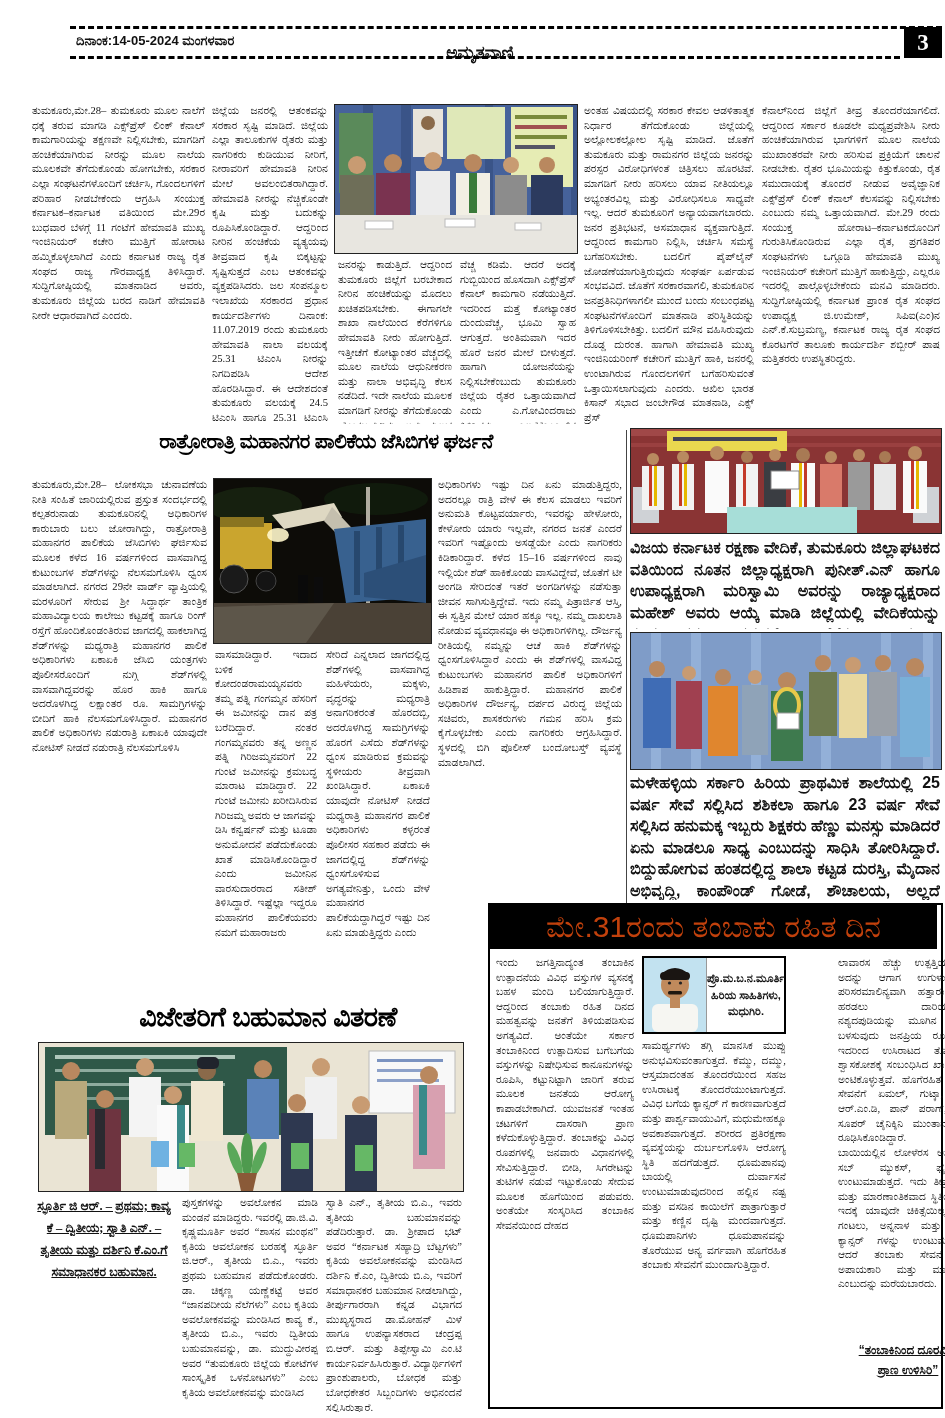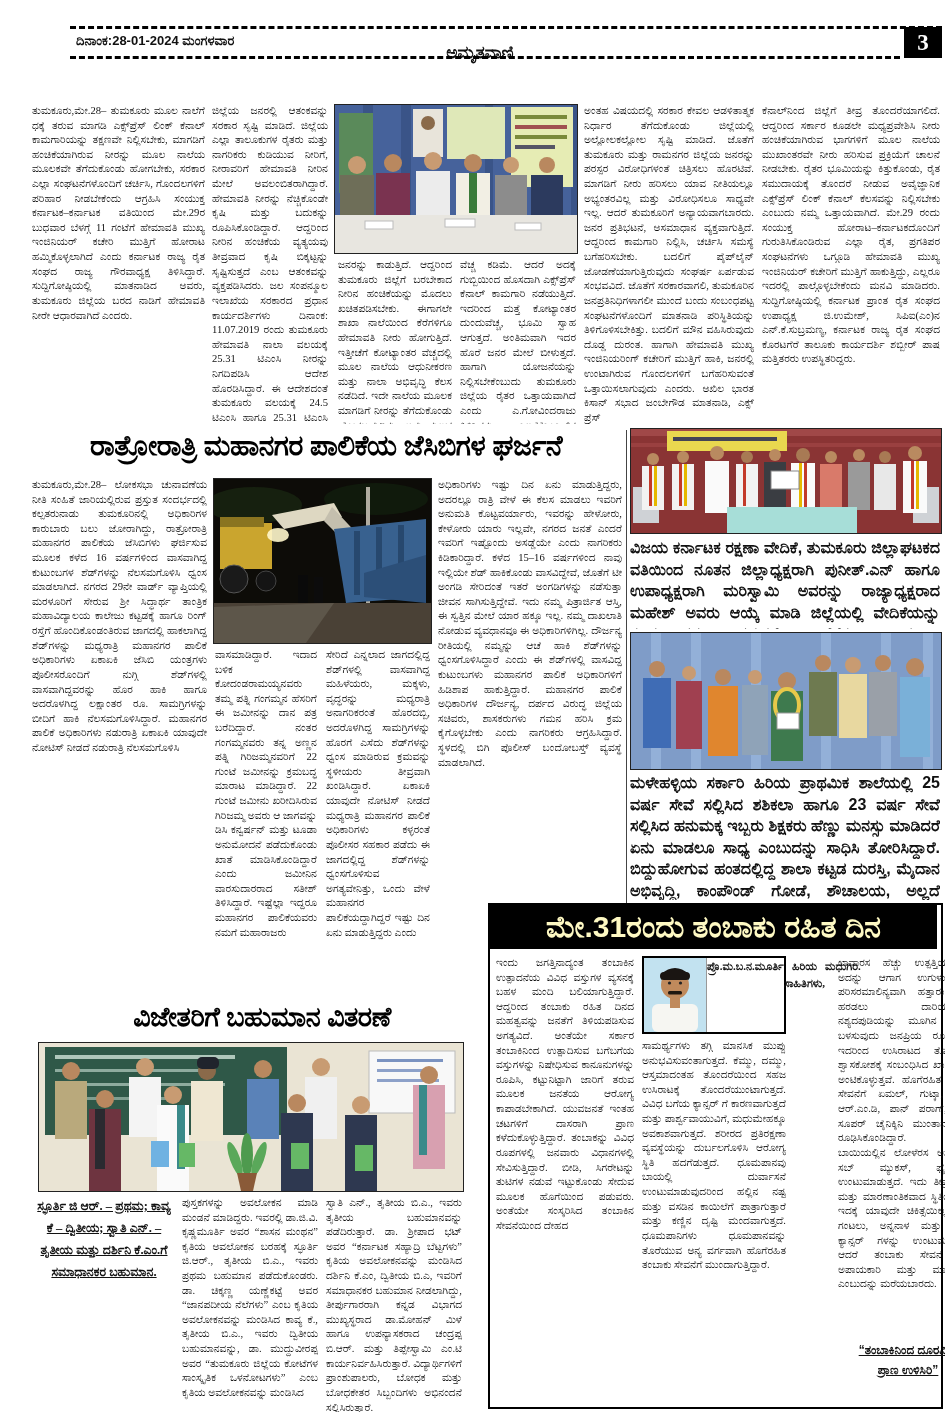--- a/index.html
+++ b/index.html
@@ -13,35 +13,35 @@
   .headline{position:absolute;font-weight:bold;text-align:center;color:#000;
             white-space:nowrap;overflow:hidden;letter-spacing:-.5px;}
   .col{position:absolute;font-size:10.6px;line-height:1.38;text-align:justify;overflow:hidden;font-family:Liberation Serif, serif;}
   .caption{position:absolute;font-size:16px;font-weight:bold;line-height:1.35;text-align:justify;overflow:hidden;}
   .photo{position:absolute;border:1px solid #222;overflow:hidden;background:#888;}
   .photo svg{display:block;width:100%;height:100%;}
   .vrule{position:absolute;width:1px;background:#444;}
   .winners{font-size:12.5px;font-weight:bold;text-decoration:underline;text-align:center;
            line-height:1.75;margin-bottom:18px;}
   .tbox{position:absolute;border:2px solid #000;background:#fff;}
-  .tbar{position:absolute;background:#000;color:#fef9c3;font-weight:bold;text-align:center;
+  .tbar{position:absolute;background:#000;color:#c2410c;font-weight:normal;text-align:center;
         white-space:nowrap;overflow:hidden;display:flex;align-items:center;justify-content:center;}
   .authorbox{border:2px solid #000;display:flex;margin-bottom:5px;background:#fff;}
   .authorbox .pic{width:62px;height:74px;flex:none;border-right:1px solid #999;}
   .authorbox .cap{flex:1;font-size:11px;font-weight:bold;text-align:center;
-                  display:flex;flex-direction:row;justify-content:flex-start;line-height:1.5;font-family:Liberation Serif, serif;}
+                  display:flex;flex-direction:column;justify-content:center;line-height:1.5;}
   .quote{font-size:12px;font-weight:bold;text-decoration:underline;text-align:center;line-height:1.7;margin-top:0;}
 </style>
 </head>
 <body>
 
 <div class="page">
 
   <div class="dash" style="left:70px;top:26px;width:872px;"></div>
-  <div class="hdr-date" style="left:76px;top:33px;">ದಿನಾಂಕ:28-01-2024 ಮಂಗಳವಾರ</div>
+  <div class="hdr-date" style="left:76px;top:33px;">ದಿನಾಂಕ:14-05-2024 ಮಂಗಳವಾರ</div>
   <div class="masthead" style="left:380px;top:43px;width:200px;">ಅಮೃತವಾಣಿ</div>
   <div class="pagenum" style="left:904px;top:27px;width:38px;height:31px;">3</div>
   <div class="dash" style="left:70px;top:56px;width:830px;"></div>
 
 
   <div class="col" style="left:32px;top:104px;width:173px;height:320px;">ತುಮಕೂರು,ಮೇ.28– ತುಮಕೂರು ಮೂಲ ನಾಲೆಗೆ ಧಕ್ಕೆ ತರುವ ಮಾಗಡಿ ಎಕ್ಸ್‌ಪ್ರೆಸ್ ಲಿಂಕ್ ಕೆನಾಲ್ ಕಾಮಗಾರಿಯನ್ನು ತಕ್ಷಣವೇ ನಿಲ್ಲಿಸಬೇಕು, ಮಾಗಡಿಗೆ ಹಂಚಿಕೆಯಾಗಿರುವ ನೀರನ್ನು ಮೂಲ ನಾಲೆಯ ಮೂಲಕವೇ ತೆಗೆದುಕೊಂಡು ಹೋಗಬೇಕು, ಸರಕಾರ ಎಲ್ಲಾ ಸಂಘಟನೆಗಳೊಂದಿಗೆ ಚರ್ಚಿಸಿ, ಗೊಂದಲಗಳಿಗೆ ಪರಿಹಾರ ನೀಡಬೇಕೆಂದು ಆಗ್ರಹಿಸಿ ಸಂಯುಕ್ತ ಕರ್ನಾಟಕ–ಕರ್ನಾಟಕ ವತಿಯಿಂದ ಮೇ.29ರ ಬುಧವಾರ ಬೆಳಗ್ಗೆ 11 ಗಂಟೆಗೆ ಹೇಮಾವತಿ ಮುಖ್ಯ ಇಂಜಿನಿಯರ್ ಕಚೇರಿ ಮುತ್ತಿಗೆ ಹೋರಾಟ ಹಮ್ಮಿಕೊಳ್ಳಲಾಗಿದೆ ಎಂದು ಕರ್ನಾಟಕ ರಾಜ್ಯ ರೈತ ಸಂಘದ ರಾಜ್ಯ ಗೌರವಾಧ್ಯಕ್ಷ ತಿಳಿಸಿದ್ದಾರೆ. ಸುದ್ದಿಗೋಷ್ಠಿಯಲ್ಲಿ ಮಾತನಾಡಿದ ಅವರು, ತುಮಕೂರು ಜಿಲ್ಲೆಯ ಬರದ ನಾಡಿಗೆ ಹೇಮಾವತಿ ನೀರೇ ಆಧಾರವಾಗಿದೆ ಎಂದರು.</div>
   <div class="col" style="left:212px;top:104px;width:116px;height:320px;">ಜಿಲ್ಲೆಯ ಜನರಲ್ಲಿ ಆತಂಕವನ್ನು ಸರಕಾರ ಸೃಷ್ಟಿ ಮಾಡಿದೆ. ಜಿಲ್ಲೆಯ ಎಲ್ಲಾ ತಾಲೂಕುಗಳ ರೈತರು ಮತ್ತು ನಾಗರಿಕರು ಕುಡಿಯುವ ನೀರಿಗೆ, ನೀರಾವರಿಗೆ ಹೇಮಾವತಿ ನೀರಿನ ಮೇಲೆ ಅವಲಂಬಿತರಾಗಿದ್ದಾರೆ. ಹೇಮಾವತಿ ನೀರನ್ನು ನೆಚ್ಚಿಕೊಂಡೇ ಕೃಷಿ ಮತ್ತು ಬದುಕನ್ನು ರೂಪಿಸಿಕೊಂಡಿದ್ದಾರೆ. ಆದ್ದರಿಂದ ನೀರಿನ ಹಂಚಿಕೆಯ ವ್ಯತ್ಯಯವು ತೀವ್ರವಾದ ಕೃಷಿ ಬಿಕ್ಕಟ್ಟನ್ನು ಸೃಷ್ಟಿಸುತ್ತದೆ ಎಂಬ ಆತಂಕವನ್ನು ವ್ಯಕ್ತಪಡಿಸಿದರು. ಜಲ ಸಂಪನ್ಮೂಲ ಇಲಾಖೆಯ ಸರಕಾರದ ಪ್ರಧಾನ ಕಾರ್ಯದರ್ಶಿಗಳು ದಿನಾಂಕ: 11.07.2019 ರಂದು ತುಮಕೂರು ಹೇಮಾವತಿ ನಾಲಾ ವಲಯಕ್ಕೆ 25.31 ಟಿಎಂಸಿ ನೀರನ್ನು ನಿಗದಿಪಡಿಸಿ ಆದೇಶ ಹೊರಡಿಸಿದ್ದಾರೆ. ಈ ಆದೇಶದಂತೆ ತುಮಕೂರು ವಲಯಕ್ಕೆ 24.5 ಟಿಎಂಸಿ ಹಾಗೂ 25.31 ಟಿಎಂಸಿ ನೀರಿನ ಹಂಚಿಕೆಯ ಉಲ್ಲೇಖವಿದೆ.</div>
 
   <div class="photo" style="left:334px;top:104px;width:242px;height:148px;">
     <svg viewBox="0 0 242 148" preserveAspectRatio="none">
@@ -77,21 +77,21 @@
         <rect x="110" y="114" width="30" height="8" fill="#fff" stroke="#bbb"></rect>
       <rect x="180" y="118" width="26" height="7" fill="#fff" stroke="#bbb"></rect>
     </svg>
   </div>
   <div class="col" style="left:338px;top:258px;width:114px;height:166px;">ಜನರನ್ನು ಕಾಡುತ್ತಿದೆ. ಆದ್ದರಿಂದ ತುಮಕೂರು ಜಿಲ್ಲೆಗೆ ಬರಬೇಕಾದ ನೀರಿನ ಹಂಚಿಕೆಯನ್ನು ಮೊದಲು ಖಚಿತಪಡಿಸಬೇಕು. ಈಗಾಗಲೇ ಶಾಖಾ ನಾಲೆಯಿಂದ ಕೆರೆಗಳಿಗೂ ಹೇಮಾವತಿ ನೀರು ಹೋಗುತ್ತಿದೆ. ಇತ್ತೀಚೆಗೆ ಕೋಟ್ಯಾಂತರ ವೆಚ್ಚದಲ್ಲಿ ಮೂಲ ನಾಲೆಯ ಆಧುನೀಕರಣ ಮತ್ತು ನಾಲಾ ಅಭಿವೃದ್ಧಿ ಕೆಲಸ ನಡೆದಿದೆ. ಇದೇ ನಾಲೆಯ ಮೂಲಕ ಮಾಗಡಿಗೆ ನೀರನ್ನು ತೆಗೆದುಕೊಂಡು ಹೋಗಬಹುದಿತ್ತು, ಅದು ಸುಲಭ ಮತ್ತು</div>
   <div class="col" style="left:460px;top:258px;width:116px;height:166px;">ವೆಚ್ಚ ಕಡಿಮೆ. ಆದರೆ ಅದಕ್ಕೆ ಗುಬ್ಬಿಯಿಂದ ಹೊಸದಾಗಿ ಎಕ್ಸ್‌ಪ್ರೆಸ್ ಕೆನಾಲ್ ಕಾಮಗಾರಿ ನಡೆಯುತ್ತಿದೆ. ಇದರಿಂದ ಮತ್ತೆ ಕೋಟ್ಯಾಂತರ ದುಂದುವೆಚ್ಚ, ಭೂಮಿ ಸ್ವಾಹ ಆಗುತ್ತದೆ. ಅಂತಿಮವಾಗಿ ಇದರ ಹೊರೆ ಜನರ ಮೇಲೆ ಬೀಳುತ್ತದೆ. ಹಾಗಾಗಿ ಯೋಜನೆಯನ್ನು ನಿಲ್ಲಿಸಬೇಕೆಂಬುದು ತುಮಕೂರು ಜಿಲ್ಲೆಯ ರೈತರ ಒತ್ತಾಯವಾಗಿದೆ ಎಂದು ಎ.ಗೋವಿಂದರಾಜು ತಿಳಿಸಿದರು. ಎಐಕೆಕೆಎಂಎಸ್‌ನ ಎಸ್.ಎನ್.ಸ್ವಾಮಿ ಮಾತನಾಡಿ, ನೀರಿನ ಹಂಚಿಕೆ ಬಹಳ ಸೂಕ್ಷ್ಮ ವಿಷಯ. ಜನರ ಬದುಕೇ ಪಣವಾಗಿರುತ್ತದೆ.</div>
 
   <div class="col" style="left:584px;top:104px;width:170px;height:320px;">ಅಂತಹ ವಿಷಯದಲ್ಲಿ ಸರಕಾರ ಕೇವಲ ಆಡಳಿತಾತ್ಮಕ ನಿರ್ಧಾರ ತೆಗೆದುಕೊಂಡು ಜಿಲ್ಲೆಯಲ್ಲಿ ಅಲ್ಲೋಲಕಲ್ಲೋಲ ಸೃಷ್ಟಿ ಮಾಡಿದೆ. ಜೊತೆಗೆ ತುಮಕೂರು ಮತ್ತು ರಾಮನಗರ ಜಿಲ್ಲೆಯ ಜನರನ್ನು ಪರಸ್ಪರ ವಿರೋಧಿಗಳಂತೆ ಚಿತ್ರಿಸಲು ಹೊರಟಿವೆ. ಮಾಗಡಿಗೆ ನೀರು ಹರಿಸಲು ಯಾವ ನೀತಿಯಲ್ಲೂ ಅಭ್ಯಂತರವಿಲ್ಲ ಮತ್ತು ವಿರೋಧಿಸಲೂ ಸಾಧ್ಯವೇ ಇಲ್ಲ. ಆದರೆ ತುಮಕೂರಿಗೆ ಅನ್ಯಾಯವಾಗಬಾರದು. ಜನರ ಪ್ರತಿಭಟನೆ, ಅಸಮಾಧಾನ ವ್ಯಕ್ತವಾಗುತ್ತಿದೆ. ಆದ್ದರಿಂದ ಕಾಮಗಾರಿ ನಿಲ್ಲಿಸಿ, ಚರ್ಚಿಸಿ ಸಮಸ್ಯೆ ಬಗೆಹರಿಸಬೇಕು. ಬದಲಿಗೆ ಪೈಪ್‌ಲೈನ್ ಜೋಡಣೆಯಾಗುತ್ತಿರುವುದು ಸಂಘರ್ಷ ಏರ್ಪಡುವ ಸಂಭವವಿದೆ. ಜೊತೆಗೆ ಸರಕಾರವಾಗಲಿ, ತುಮಕೂರಿನ ಜನಪ್ರತಿನಿಧಿಗಳಾಗಲೀ ಮುಂದೆ ಬಂದು ಸಂಬಂಧಪಟ್ಟ ಸಂಘಟನೆಗಳೊಂದಿಗೆ ಮಾತನಾಡಿ ಪರಿಸ್ಥಿತಿಯನ್ನು ತಿಳಿಗೊಳಿಸಬೇಕಿತ್ತು. ಬದಲಿಗೆ ಮೌನ ವಹಿಸಿರುವುದು ದೊಡ್ಡ ದುರಂತ. ಹಾಗಾಗಿ ಹೇಮಾವತಿ ಮುಖ್ಯ ಇಂಜಿನಿಯರಿಂಗ್ ಕಚೇರಿಗೆ ಮುತ್ತಿಗೆ ಹಾಕಿ, ಜನರಲ್ಲಿ ಉಂಟಾಗಿರುವ ಗೊಂದಲಗಳಿಗೆ ಬಗೆಹರಿಸುವಂತೆ ಒತ್ತಾಯಿಸಲಾಗುವುದು ಎಂದರು. ಅಖಿಲ ಭಾರತ ಕಿಸಾನ್ ಸಭಾದ ಜಂಬೇಗೌಡ ಮಾತನಾಡಿ, ಎಕ್ಸ್ ಪ್ರೆಸ್</div>
   <div class="col" style="left:762px;top:104px;width:178px;height:320px;">ಕೆನಾಲ್‌ನಿಂದ ಜಿಲ್ಲೆಗೆ ತೀವ್ರ ತೊಂದರೆಯಾಗಲಿದೆ. ಆದ್ದರಿಂದ ಸರ್ಕಾರ ಕೂಡಲೇ ಮಧ್ಯಪ್ರವೇಶಿಸಿ ನೀರು ಹಂಚಿಕೆಯಾಗಿರುವ ಭಾಗಗಳಿಗೆ ಮೂಲ ನಾಲೆಯ ಮುಖಾಂತರವೇ ನೀರು ಹರಿಸುವ ಪ್ರಕ್ರಿಯೆಗೆ ಚಾಲನೆ ನೀಡಬೇಕು. ರೈತರ ಭೂಮಿಯನ್ನು ಕಿತ್ತುಕೊಂಡು, ರೈತ ಸಮುದಾಯಕ್ಕೆ ತೊಂದರೆ ನೀಡುವ ಅವೈಜ್ಞಾನಿಕ ಎಕ್ಸ್‌ಪ್ರೆಸ್ ಲಿಂಕ್ ಕೆನಾಲ್ ಕೆಲಸವನ್ನು ನಿಲ್ಲಿಸಬೇಕು ಎಂಬುದು ನಮ್ಮ ಒತ್ತಾಯವಾಗಿದೆ. ಮೇ.29 ರಂದು ಸಂಯುಕ್ತ ಹೋರಾಟ–ಕರ್ನಾಟಕದೊಂದಿಗೆ ಗುರುತಿಸಿಕೊಂಡಿರುವ ಎಲ್ಲಾ ರೈತ, ಪ್ರಗತಿಪರ ಸಂಘಟನೆಗಳು ಒಗ್ಗೂಡಿ ಹೇಮಾವತಿ ಮುಖ್ಯ ಇಂಜಿನಿಯರ್ ಕಚೇರಿಗೆ ಮುತ್ತಿಗೆ ಹಾಕುತ್ತಿದ್ದು, ಎಲ್ಲರೂ ಇದರಲ್ಲಿ ಪಾಲ್ಗೊಳ್ಳಬೇಕೆಂದು ಮನವಿ ಮಾಡಿದರು. ಸುದ್ದಿಗೋಷ್ಠಿಯಲ್ಲಿ ಕರ್ನಾಟಕ ಪ್ರಾಂತ ರೈತ ಸಂಘದ ಉಪಾಧ್ಯಕ್ಷ ಜಿ.ಉಮೇಶ್, ಸಿಪಿಐ(ಎಂ)ನ ಎನ್.ಕೆ.ಸುಬ್ರಮಣ್ಯ, ಕರ್ನಾಟಕ ರಾಜ್ಯ ರೈತ ಸಂಘದ ಕೊರಟಗೆರೆ ತಾಲೂಕು ಕಾರ್ಯದರ್ಶಿ ಶಬ್ಬೀರ್ ಪಾಷ ಮತ್ತಿತರರು ಉಪಸ್ಥಿತರಿದ್ದರು.</div>
 
-  <div class="headline" style="left:30px;top:430px;width:592px;height:40px;font-size:28px;">ರಾತ್ರೋರಾತ್ರಿ ಮಹಾನಗರ ಪಾಲಿಕೆಯ ಜೆಸಿಬಿಗಳ ಘರ್ಜನೆ</div>
+  <div class="headline" style="left:30px;top:430px;width:592px;height:40px;font-size:20px;">ರಾತ್ರೋರಾತ್ರಿ ಮಹಾನಗರ ಪಾಲಿಕೆಯ ಜೆಸಿಬಿಗಳ ಘರ್ಜನೆ</div>
 
   <div class="col" style="left:32px;top:478px;width:175px;height:470px;">ತುಮಕೂರು,ಮೇ.28– ಲೋಕಸಭಾ ಚುನಾವಣೆಯ ನೀತಿ ಸಂಹಿತೆ ಜಾರಿಯಲ್ಲಿರುವ ಪ್ರಸ್ತುತ ಸಂದರ್ಭದಲ್ಲಿ ಕಲ್ಪತರುನಾಡು ತುಮಕೂರಿನಲ್ಲಿ ಅಧಿಕಾರಿಗಳ ಕಾರುಬಾರು ಬಲು ಜೋರಾಗಿದ್ದು, ರಾತ್ರೋರಾತ್ರಿ ಮಹಾನಗರ ಪಾಲಿಕೆಯ ಜೆಸಿಬಿಗಳು ಘರ್ಜಿಸುವ ಮೂಲಕ ಕಳೆದ 16 ವರ್ಷಗಳಿಂದ ವಾಸವಾಗಿದ್ದ ಕುಟುಂಬಗಳ ಶೆಡ್‌ಗಳನ್ನು ನೆಲಸಮಗೊಳಿಸಿ ಧ್ವಂಸ ಮಾಡಲಾಗಿದೆ. ನಗರದ 29ನೇ ವಾರ್ಡ್ ವ್ಯಾಪ್ತಿಯಲ್ಲಿ ಮರಳೂರಿಗೆ ಸೇರುವ ಶ್ರೀ ಸಿದ್ಧಾರ್ಥ ತಾಂತ್ರಿಕ ಮಹಾವಿದ್ಯಾಲಯ ಕಾಲೇಜು ಕಟ್ಟಡಕ್ಕೆ ಹಾಗೂ ರಿಂಗ್ ರಸ್ತೆಗೆ ಹೊಂದಿಕೊಂಡಂತಿರುವ ಜಾಗದಲ್ಲಿ ಹಾಕಲಾಗಿದ್ದ ಶೆಡ್‌ಗಳನ್ನು ಮಧ್ಯರಾತ್ರಿ ಮಹಾನಗರ ಪಾಲಿಕೆ ಅಧಿಕಾರಿಗಳು ಏಕಾಏಕಿ ಜೆಸಿಬಿ ಯಂತ್ರಗಳು ಪೊಲೀಸರೊಂದಿಗೆ ನುಗ್ಗಿ ಶೆಡ್‌ಗಳಲ್ಲಿ ವಾಸವಾಗಿದ್ದವರನ್ನು ಹೊರ ಹಾಕಿ ಹಾಗೂ ಅದರೊಳಗಿದ್ದ ಲಕ್ಷಾಂತರ ರೂ. ಸಾಮಗ್ರಿಗಳನ್ನು ಬೀದಿಗೆ ಹಾಕಿ ನೆಲಸಮಗೊಳಿಸಿದ್ದಾರೆ. ಮಹಾನಗರ ಪಾಲಿಕೆ ಅಧಿಕಾರಿಗಳು ನಡುರಾತ್ರಿ ಏಕಾಏಕಿ ಯಾವುದೇ ನೋಟಿಸ್ ನೀಡದೆ ನಡುರಾತ್ರಿ ನೆಲಸಮಗೊಳಿಸಿ</div>
 
   <div class="photo" style="left:213px;top:478px;width:217px;height:164px;">
     <svg viewBox="0 0 217 164" preserveAspectRatio="none">
       <rect width="217" height="164" fill="#0d0c08"></rect>
       <ellipse cx="40" cy="26" rx="48" ry="18" fill="#16200f"></ellipse>
         <ellipse cx="162" cy="20" rx="52" ry="16" fill="#101a0c"></ellipse>
       <rect x="152" y="8" width="4" height="122" fill="#b0aca0"></rect>
       <rect x="6" y="44" width="52" height="46" fill="#caa52e"></rect>
@@ -192,21 +192,21 @@
       <circle cx="222" cy="32" r="8" fill="#c89b72"></circle>
         <rect x="208" y="41" width="28" height="64" fill="#e8d8a0"></rect>
       <circle cx="252" cy="30" r="8" fill="#b9885f"></circle>
         <rect x="238" y="39" width="28" height="64" fill="#9aa0a8"></rect>
       <circle cx="284" cy="34" r="9" fill="#b9885f"></circle>
         <rect x="269" y="44" width="30" height="80" fill="#7ab0d8"></rect>
     </svg>
   </div>
   <div class="caption" style="left:630px;top:772px;width:310px;height:128px;">ಮಳೇಹಳ್ಳಿಯ ಸರ್ಕಾರಿ ಹಿರಿಯ ಪ್ರಾಥಮಿಕ ಶಾಲೆಯಲ್ಲಿ 25 ವರ್ಷ ಸೇವೆ ಸಲ್ಲಿಸಿದ ಶಶಿಕಲಾ ಹಾಗೂ 23 ವರ್ಷ ಸೇವೆ ಸಲ್ಲಿಸಿದ ಹನುಮಕ್ಕ ಇಬ್ಬರು ಶಿಕ್ಷಕರು ಹೆಣ್ಣು ಮನಸ್ಸು ಮಾಡಿದರೆ ಏನು ಮಾಡಲೂ ಸಾಧ್ಯ ಎಂಬುದನ್ನು ಸಾಧಿಸಿ ತೋರಿಸಿದ್ದಾರೆ. ಬಿದ್ದುಹೋಗುವ ಹಂತದಲ್ಲಿದ್ದ ಶಾಲಾ ಕಟ್ಟಡ ದುರಸ್ತಿ, ಮೈದಾನ ಅಭಿವೃದ್ಧಿ, ಕಾಂಪೌಂಡ್ ಗೋಡೆ, ಶೌಚಾಲಯ, ಅಲ್ಲದೆ ಇಳಿಮುಖವಾಗಿದ್ದ ದಾಖಲಾತಿಯನ್ನು ಹೆಚ್ಚಿಸಿ ಮಕ್ಕಳಿಗೆ ಒಂದನೇ ತರಗತಿಯಿಂದ ಇಂಗ್ಲಿಷ್ ಪರಿಚಯ ಮಾಡಿಸಿ ಅವರ ಶಿಷ್ಯರು ಜಿಲ್ಲೆಗೆ ಮೊದಲಿಗರಾಗುವಂತೆ ಮಾಡಿದ್ದಾರೆ. ಸಾಂಸ್ಕೃತಿಕ, ಕ್ರೀಡೆಯಲ್ಲಿ ರಾಜ್ಯ ರಾಷ್ಟ್ರಮಟ್ಟದಲ್ಲಿ ಗುರುತಿಸುವಂತೆ ಮಾಡಿದ್ದಾರೆ. ಅವರ ಸೇವೆಯನ್ನು ಗುರುತಿಸಿ ಶಾಲಾಭಿವೃದ್ಧಿ ಸಮಿತಿ, ಹಾಗೂ ಹಳೇವಿದ್ಯಾರ್ಥಿ ಸಂಘ ಹಾಗೂ ಊರಿನ ಗ್ರಾಮಸ್ಥರು, ಪೋಷಕರು “ಅಕ್ಷರ ಮಾತೆ” ಪ್ರಶಸ್ತಿ ನೀಡಿ ಗೌರವಿಸಿದರು.</div>
 
-  <div class="headline" style="left:38px;top:1002px;width:448px;height:36px;font-size:27px;">ವಿಜೇತರಿಗೆ ಬಹುಮಾನ ವಿತರಣೆ</div>
+  <div class="headline" style="left:44px;top:1002px;width:448px;height:36px;font-size:27px;">ವಿಜೇತರಿಗೆ ಬಹುಮಾನ ವಿತರಣೆ</div>
 
   <div class="photo" style="left:38px;top:1042px;width:424px;height:148px;">
     <svg viewBox="0 0 424 148" preserveAspectRatio="none">
       <rect width="424" height="148" fill="#eae4d4"></rect>
       <rect x="6" y="4" width="242" height="88" fill="#2f5848"></rect>
       <rect x="16" y="12" width="180" height="4" fill="#cfe3d8" opacity="0.8"></rect>
         <rect x="16" y="26" width="150" height="3" fill="#cfe3d8" opacity="0.6"></rect>
       <rect x="16" y="40" width="170" height="3" fill="#cfe3d8" opacity="0.6"></rect>
         <rect x="16" y="54" width="120" height="3" fill="#cfe3d8" opacity="0.5"></rect>
       <rect x="330" y="8" width="86 " height="62" fill="#f8f8f8" stroke="#bbb"></rect>

